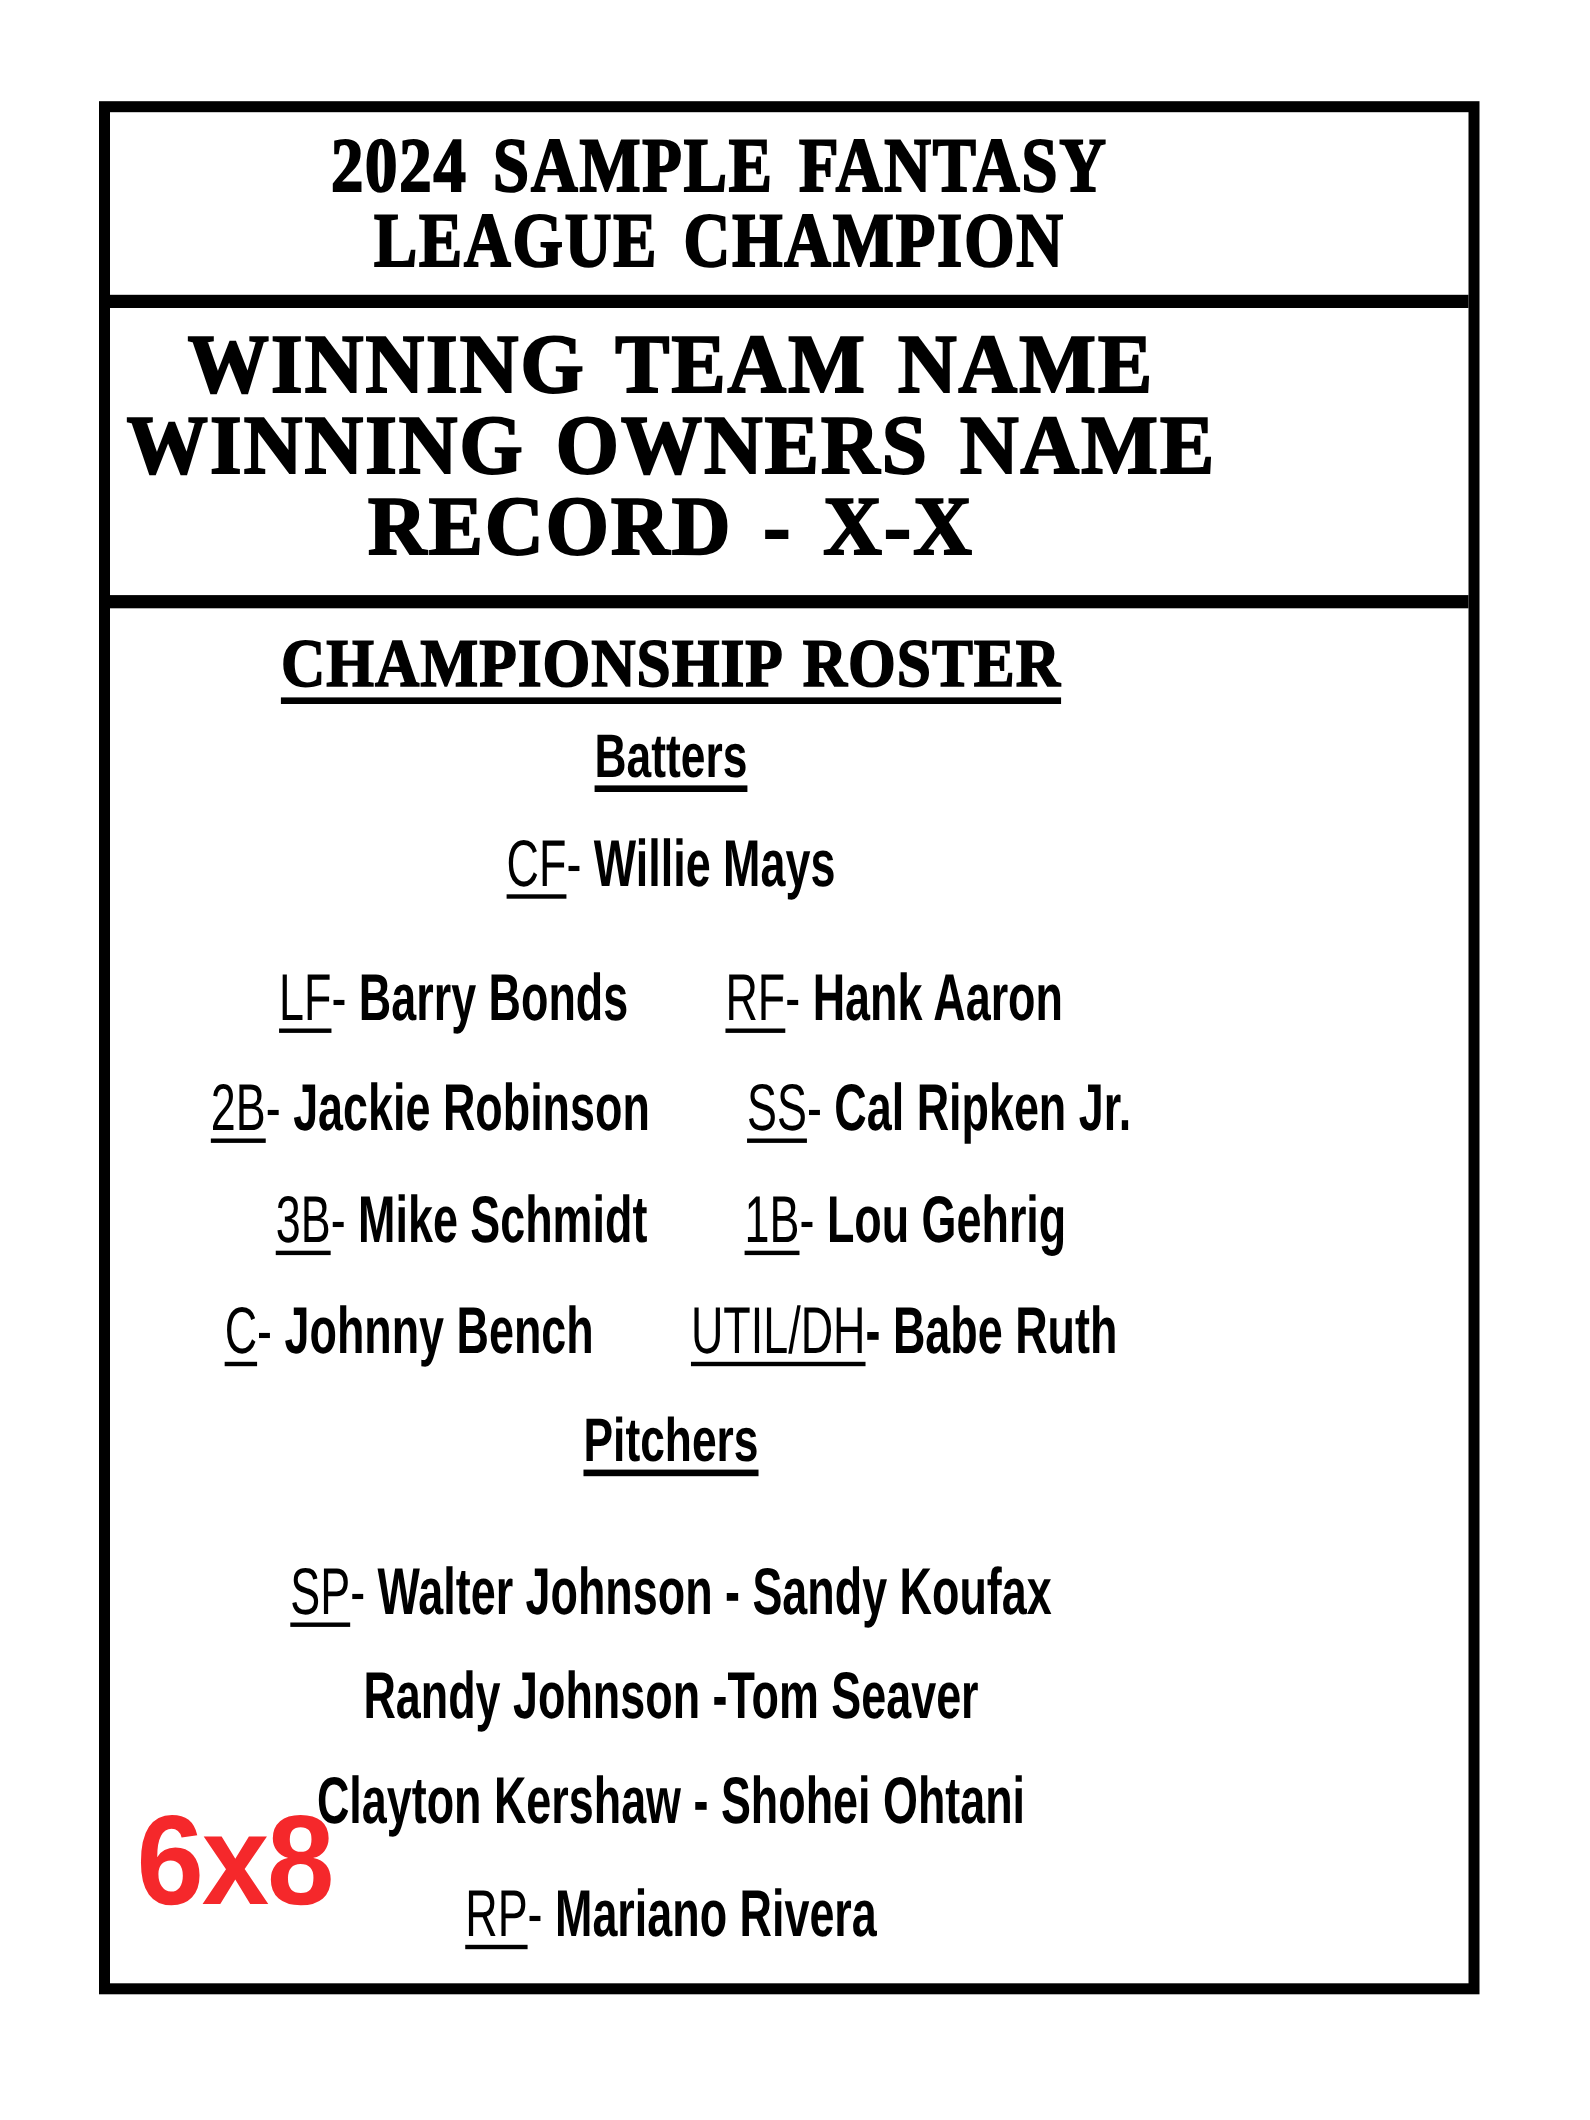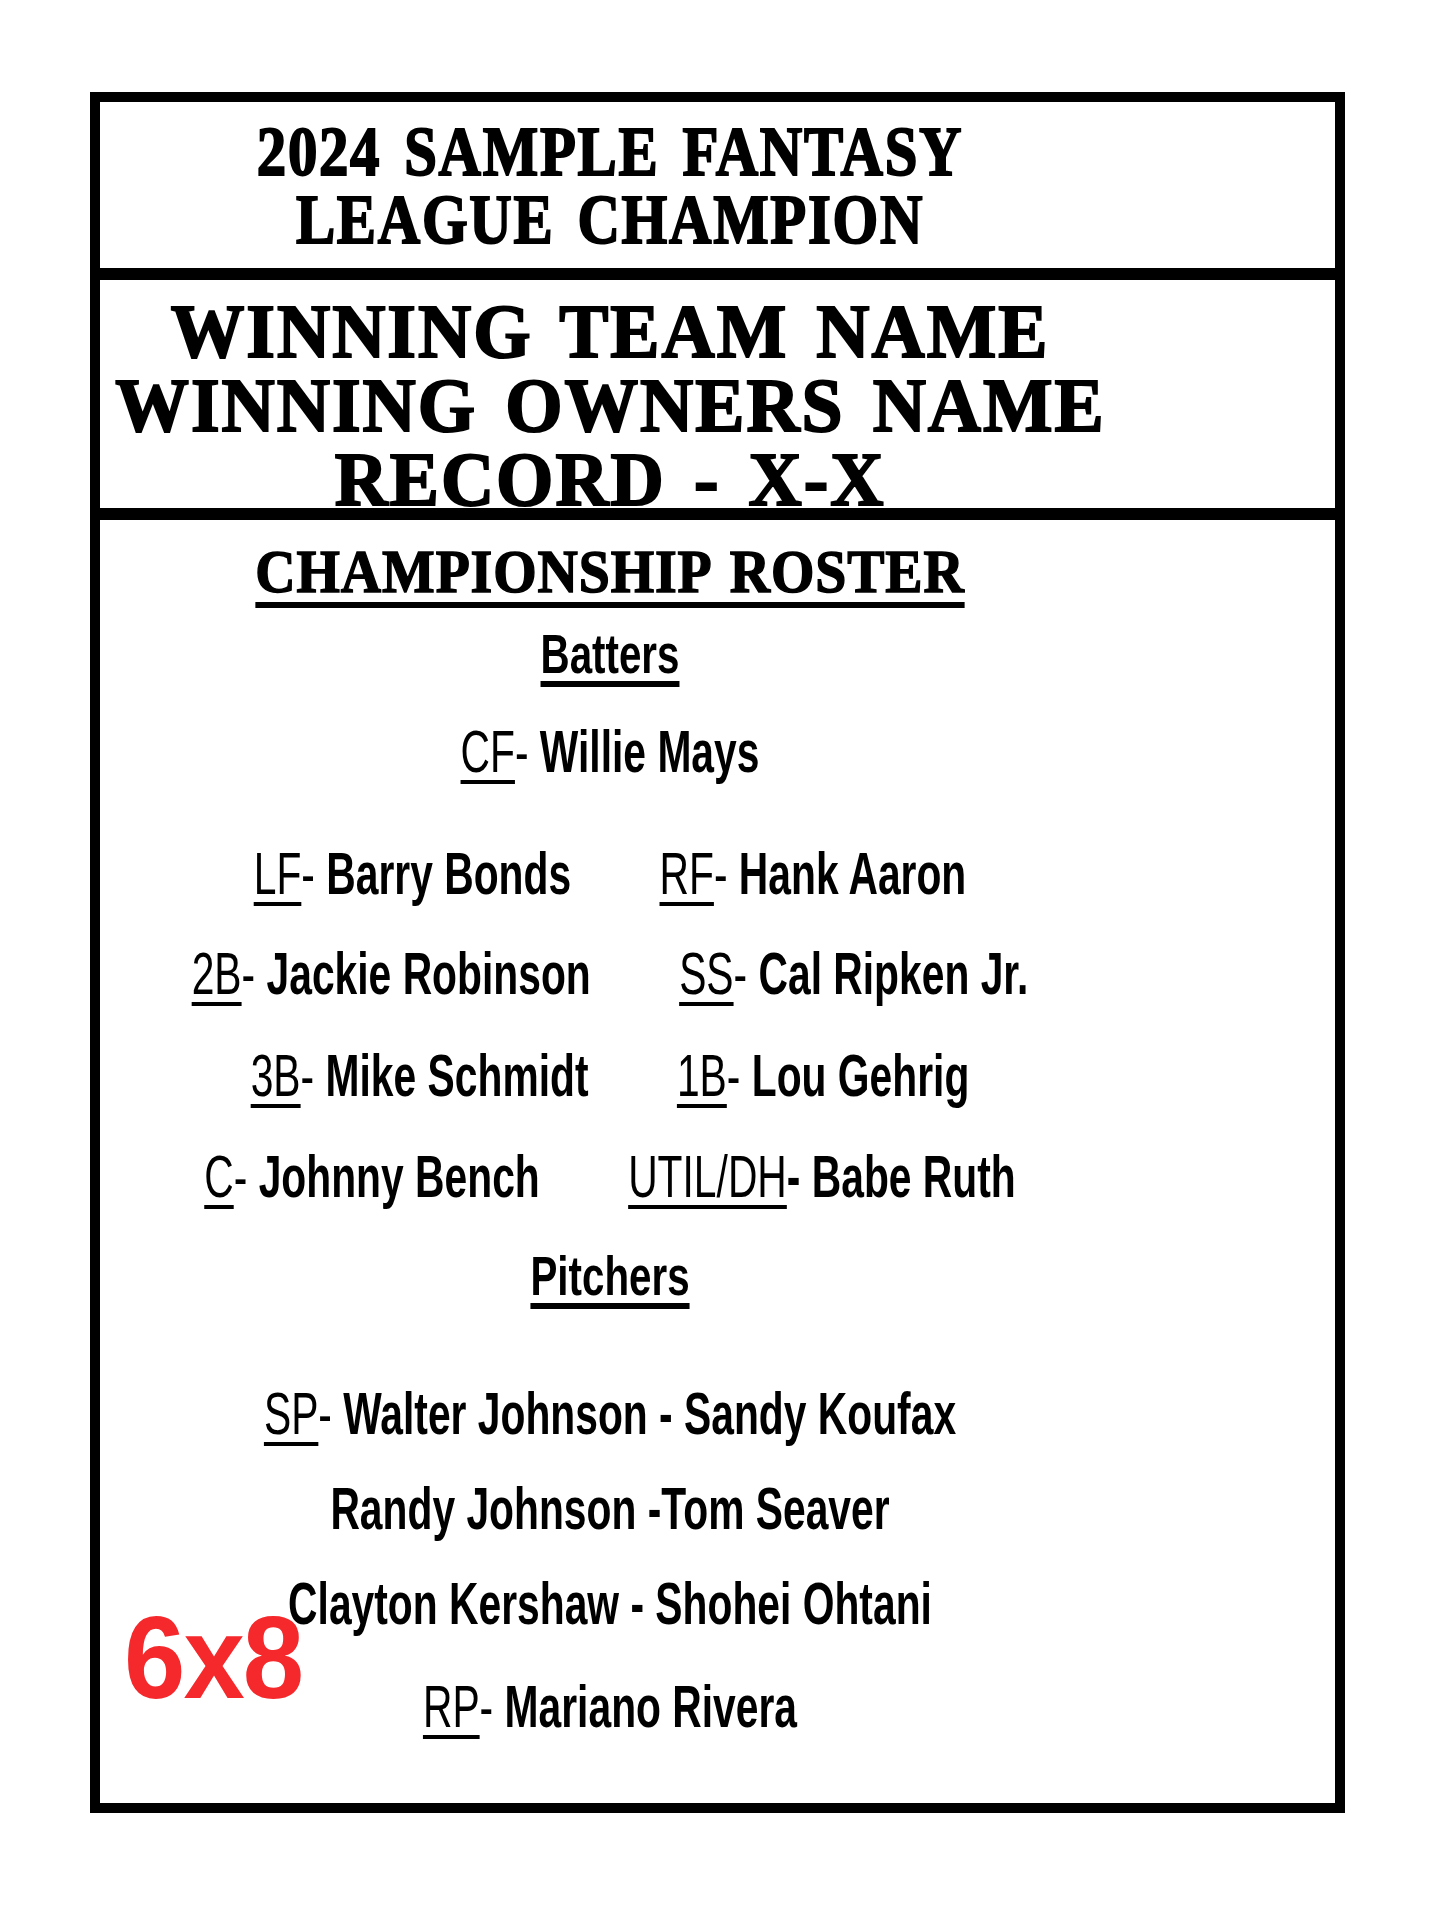--- a/index.html
+++ b/index.html
@@ -12,22 +12,22 @@
     font-family:"Liberation Sans", sans-serif;
     color:var(--ink);
   }
   .frame {
     position:absolute; left:90px; top:92px;
     width:1255px; height:1721px;
     border:10px solid var(--ink);
     background:var(--bg);
   }
   .sec { position:relative; width:100%; }
-  .sec1 { height:166px; }
-  .sec2 { height:240px; border-top:12px solid var(--ink); }
+  .sec1 { height:166px;margin-left:44px; }
+  .sec2 { height:273px; border-top:12px solid var(--ink); }
   .sec3 { height:1238px; border-top:12px solid var(--ink); }
   
   .content { position:absolute; left:0; top:0; width:1020px; height:100%; }
 
   .varsity {
     font-family:"Liberation Serif", serif;
     font-weight:700;
     -webkit-text-stroke:2px var(--ink);
     letter-spacing:2px;
     word-spacing:8px;

